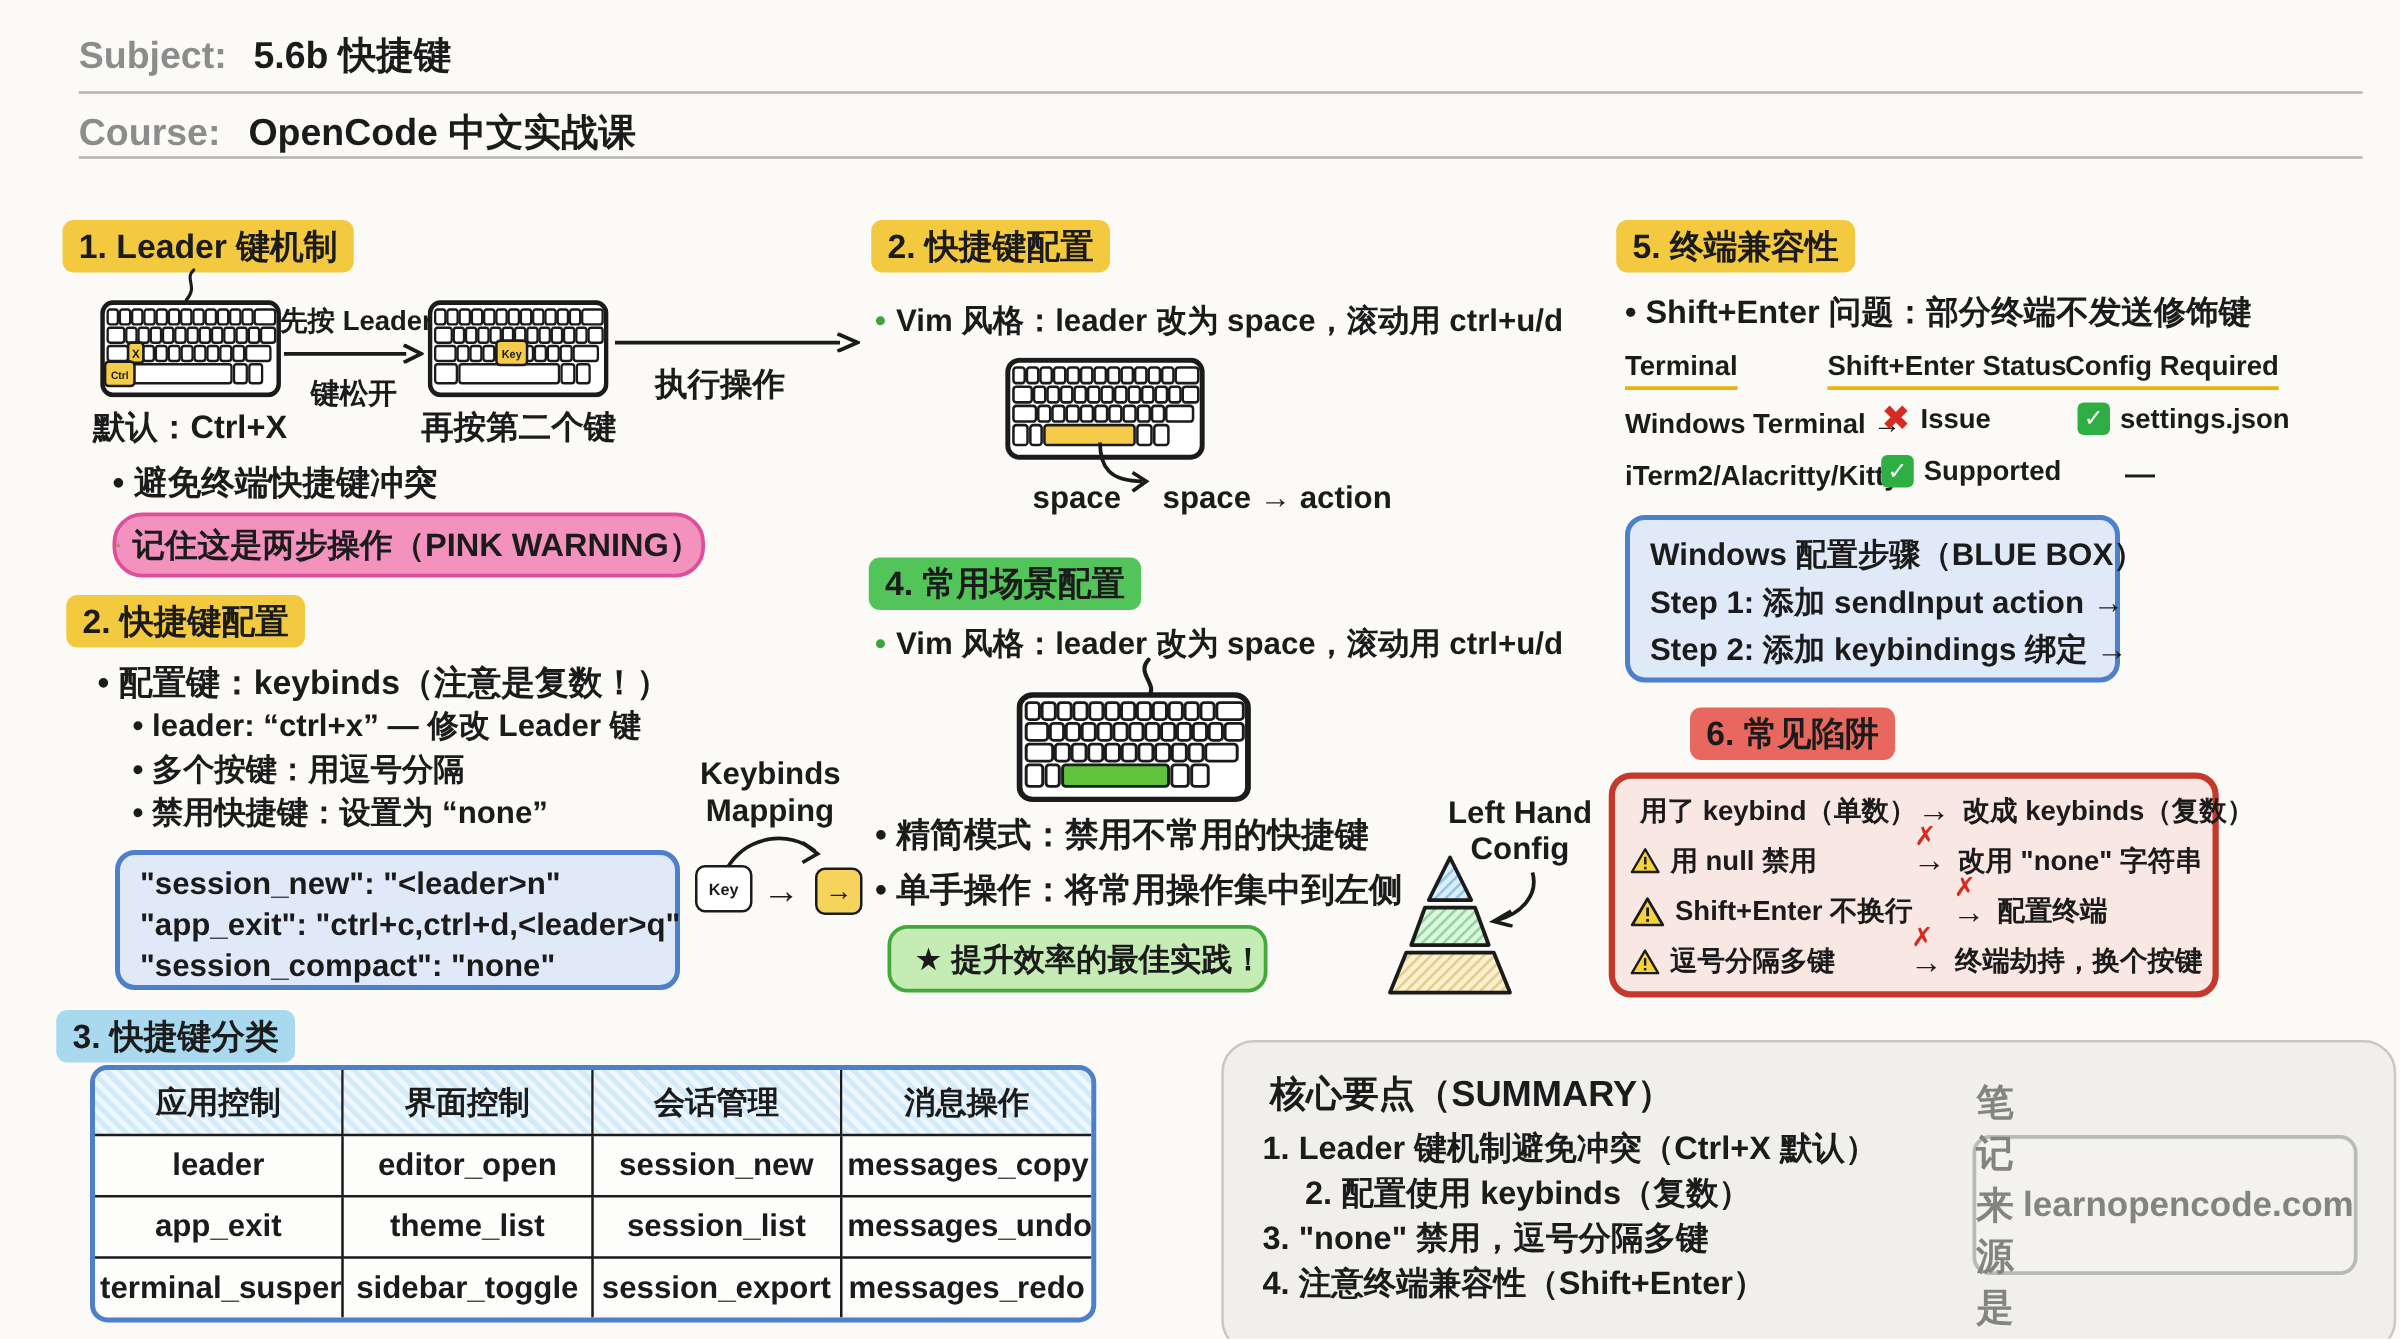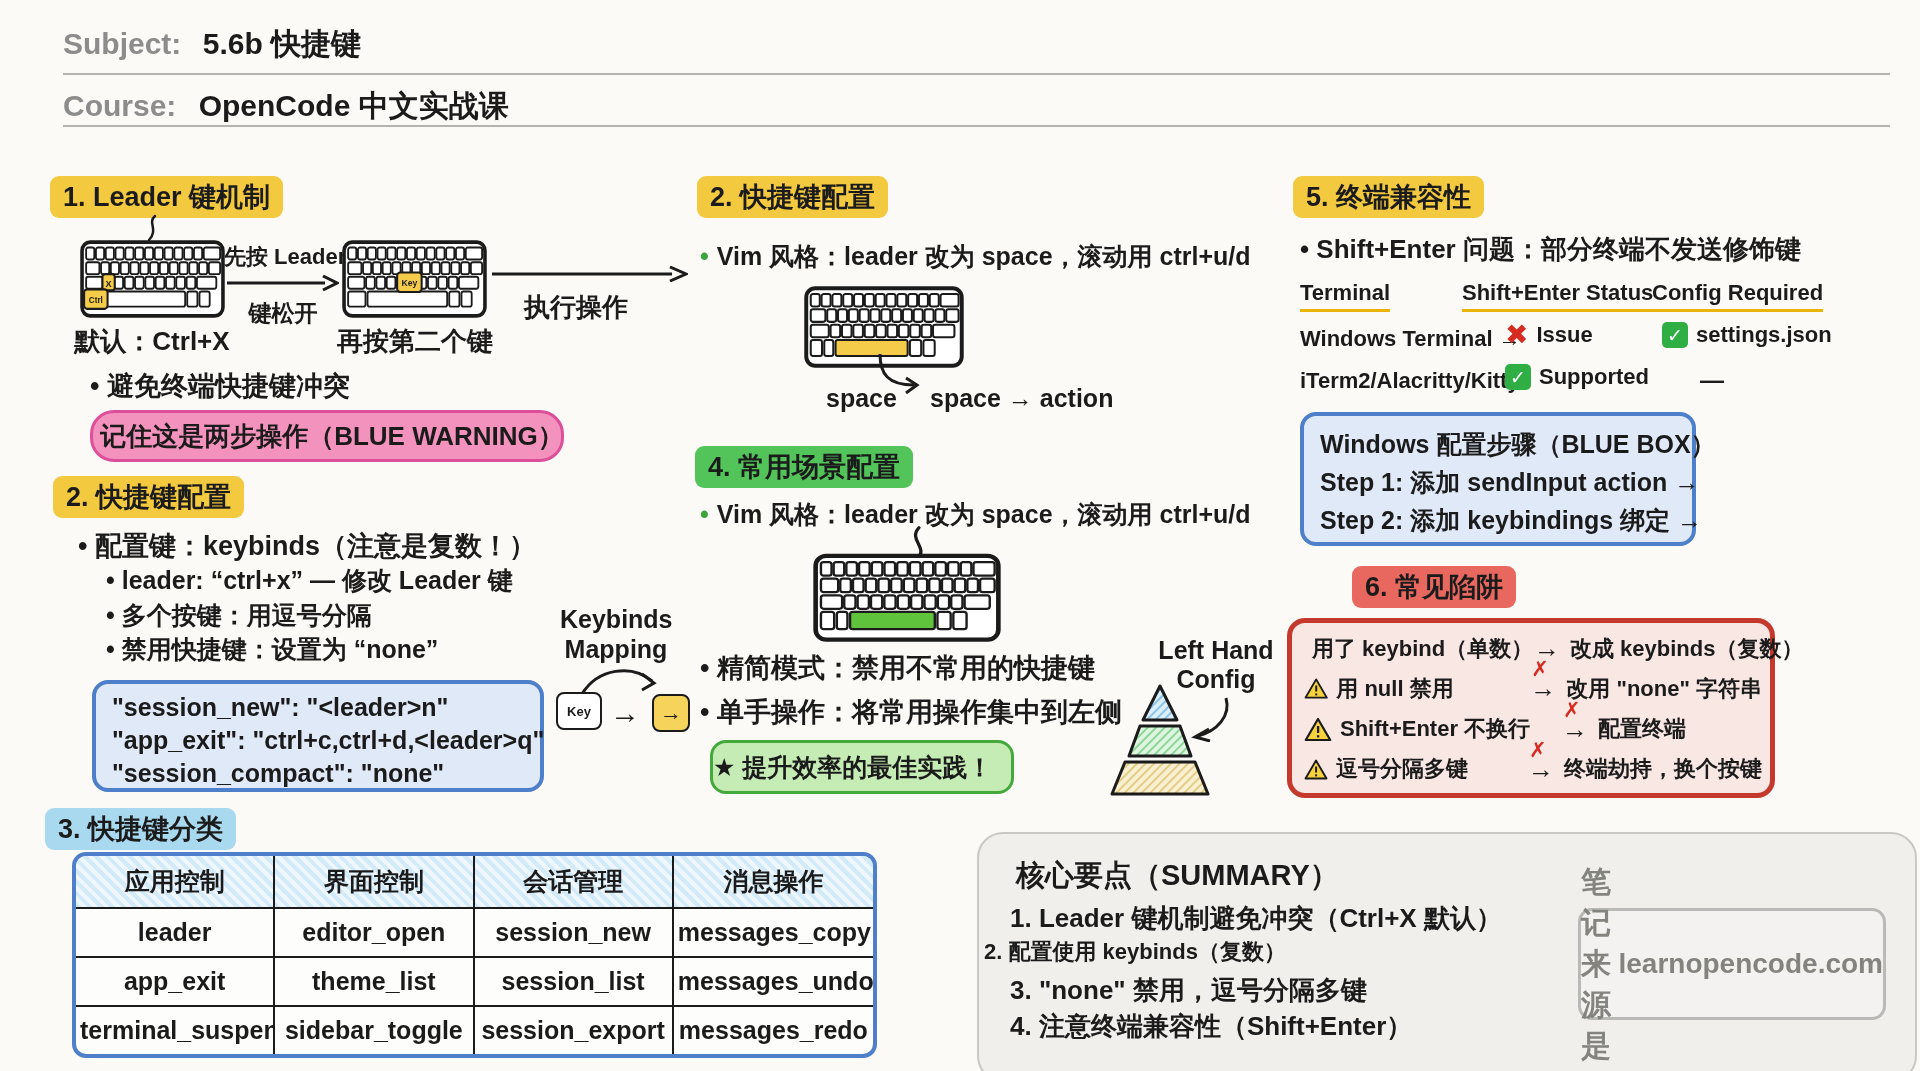--- a/index.html
+++ b/index.html
@@ -14,21 +14,21 @@
   .badge.y{background:#f3c93f}
   .badge.lb{background:#a8d9ef}
   .badge.g{background:#52c45a}
   .badge.r{background:#e8685f}
   .pinkbox{position:absolute;left:90px;top:410px;width:474px;height:52px;background:#f392bd;border:3px solid #dd4f9a;
            border-radius:24px;display:flex;align-items:center;justify-content:center;gap:10px;
            font-weight:bold;font-size:26px;box-sizing:border-box;white-space:nowrap}
   .bluebox{position:absolute;background:#dfe9f7;border:4px solid #4d7fcb;border-radius:16px;
            font-weight:bold;box-sizing:border-box}
   .greenbox{position:absolute;left:710px;top:740px;width:304px;height:54px;background:#c5ecb5;border:3px solid #43a93b;
-           border-radius:16px;display:flex;align-items:center;justify-content:flex-start;
+           border-radius:16px;display:flex;align-items:center;justify-content:flex-end;
            font-weight:bold;font-size:25px;box-sizing:border-box;white-space:nowrap}
   .ktable{position:absolute;left:72px;top:852px;width:797px;border:4px solid #4d7fcb;border-radius:14px;
           overflow:hidden;background:#fdfdfc}
   .trow{display:grid;grid-template-columns:1fr 1fr 1fr 1fr}
   .cell{border-right:2.5px solid #1b1b1b;border-bottom:2.5px solid #1b1b1b;text-align:center;
         font-weight:bold;font-size:25px;padding:9px 4px;white-space:nowrap;overflow:hidden}
   .cell:last-child{border-right:none}
   .trow:last-child .cell{border-bottom:none}
   .trow.th .cell{background:repeating-linear-gradient(45deg,#d3eaf9 0 4px,#eef7fd 4px 8px)}
   .uh{position:absolute;font-weight:bold;font-size:22px;border-bottom:3px solid #eab308;
@@ -191,21 +191,21 @@
   <div class="t ctr" style="left:330px;top:324px;width:170px;font-size:26px">再按第二个键</div>
 
   <div class="t" style="left:90px;top:368px;font-size:27px">• 避免终端快捷键冲突</div>
 
   <div class="pinkbox">
     <svg width="30" height="26" viewBox="0 0 32 28">
       <path d="M16 2 L30 26 L2 26 Z" fill="#f6d23c" stroke="#1b1b1b" stroke-width="2.5" stroke-linejoin="round"></path>
       <rect x="14.8" y="10" width="2.6" height="8" fill="#1b1b1b"></rect>
       <rect x="14.8" y="20.5" width="2.6" height="2.6" fill="#1b1b1b"></rect>
     </svg>
-    <span>记住这是两步操作（BLUE WARNING）</span>
+    <span>记住这是两步操作（PINK WARNING）</span>
   </div>
 
   <div class="badge y" style="left:53px;top:476px">2. 快捷键配置</div>
   <div class="t" style="left:78px;top:528px;font-size:27px">• 配置键：keybinds（注意是复数！）</div>
   <div class="t" style="left:106px;top:564px;font-size:25px">• leader: “ctrl+x” — 修改 Leader 键</div>
   <div class="t" style="left:106px;top:599px;font-size:25px">• 多个按键：用逗号分隔</div>
   <div class="t" style="left:106px;top:633px;font-size:25px">• 禁用快捷键：设置为 “none”</div>
 
   <div class="bluebox" style="left:92px;top:680px;width:452px;height:112px;padding:7px 16px;font-size:25px;line-height:33px;white-space:nowrap">
     <div>"session_new": "&lt;leader&gt;n"</div>
@@ -467,21 +467,21 @@
         </svg>
       <span class="pprob">逗号分隔多键</span>
       <span class="parrow">→<i class="xm">✗</i></span>
       <span>终端劫持，换个按键</span>
     </div>
   </div>
 
   <div class="sumbox"></div>
   <div class="t" style="left:1016px;top:856px;font-size:29px">核心要点（SUMMARY）</div>
   <div class="t" style="left:1010px;top:901px;font-size:26px">1. Leader 键机制避免冲突（Ctrl+X 默认）</div>
-  <div class="t" style="left:984px;top:937px;font-size:22px">2. 配置使用 keybinds（复数）</div>
+  <div class="t" style="left:1044px;top:937px;font-size:26px">2. 配置使用 keybinds（复数）</div>
   <div class="t" style="left:1010px;top:973px;font-size:26px">3. "none" 禁用，逗号分隔多键</div>
   <div class="t" style="left:1010px;top:1009px;font-size:26px">4. 注意终端兼容性（Shift+Enter）</div>
 
   <div class="wm">
     <div style="font-size:30px">笔记来源是</div>
     <div style="font-size:28px">learnopencode.com</div>
   </div>
 
 </div>
 

